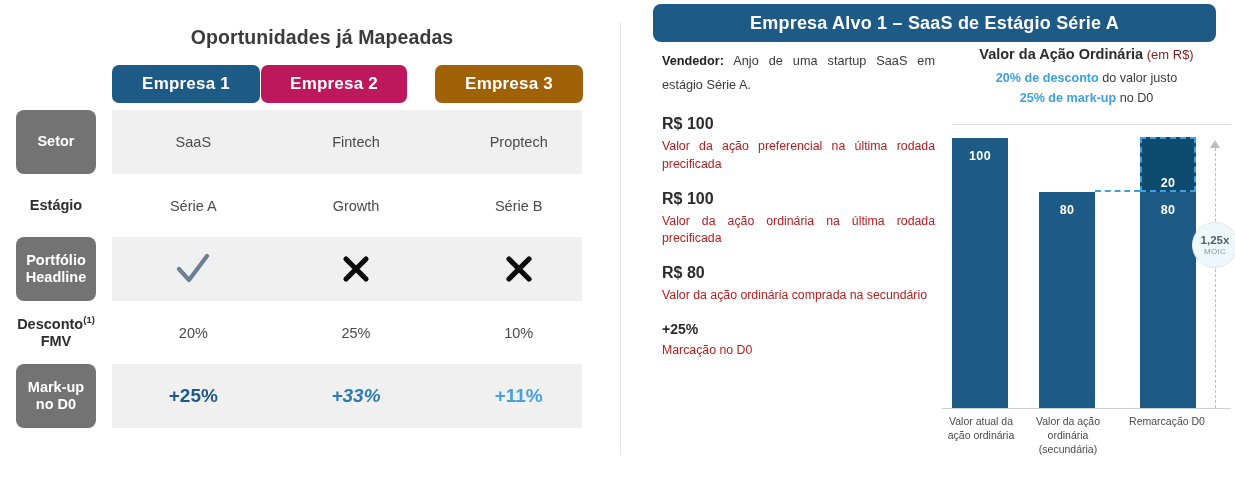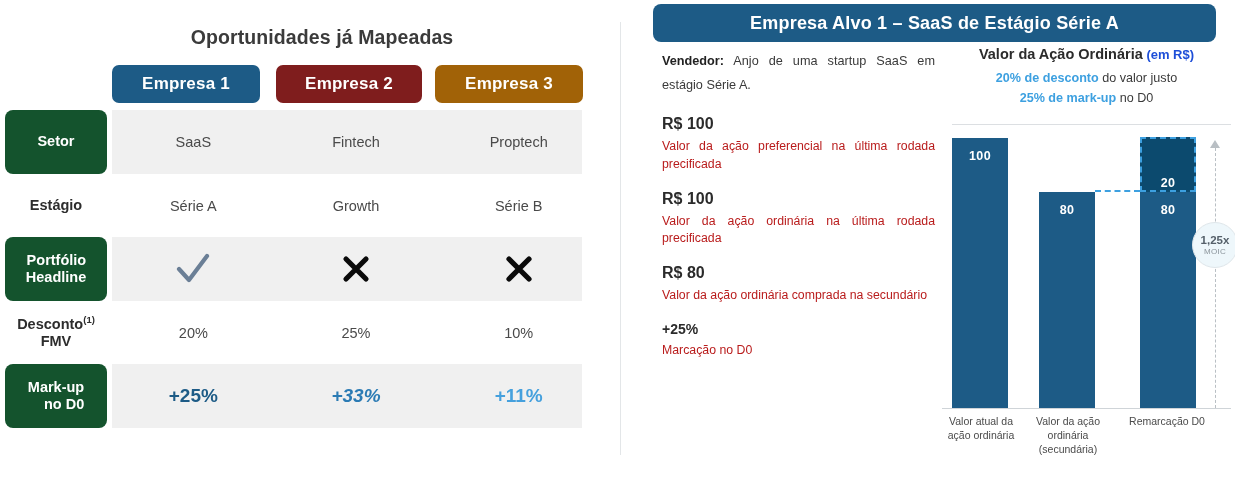--- a/index.html
+++ b/index.html
@@ -32,45 +32,45 @@
   
   .tabs { position: absolute; left: 0; top: 65px; width: 600px; height: 38px; }
   .tab {
     position: absolute; top: 0; height: 38px;
     border-radius: 7px;
     display: flex; align-items: center; justify-content: center;
     color: #ffffff; font-size: 17px; font-weight: bold;
     letter-spacing: .2px;
   }
   .tab.t1 { left: 112px; width: 148px; background: #1d5b86; }
-  .tab.t2 { left: 276px; width: 146px; background: #7f1d1d; }
+  .tab.t2 { left: 261px; width: 146px; background: #be185d; }
   .tab.t3 { left: 435px; width: 148px; background: #a16207; }
 
   
   .table { position: absolute; left: 0; top: 110px; width: 600px; }
   .row { position: relative; width: 600px; display: flex; align-items: stretch; }
   .row.h64  { height: 64px; }
   .row.h63  { height: 63px; }
   .row-band {
     position: absolute; left: 112px; top: 0; width: 470px; height: 100%;
     background: #f0f0f0;
   }
   .row.alt .row-band { background: transparent; }
 
   .row-label-cell {
     position: relative; z-index: 2;
     width: 112px; display: flex; align-items: center; justify-content: center;
   }
   .chip {
-    width: 102px; height: 100%;
+    width: 80px; height: 100%;
     border-radius: 8px;
-    background: #14532d;
+    background: #737373;
     color: #ffffff;
     display: flex; align-items: center; justify-content: center;
-    text-align: right;
+    text-align: center;
     font-size: 14.5px; font-weight: bold; line-height: 1.18;
   }
   .plainlabel {
     width: 98px; text-align: center;
     color: #2d2d2d; font-size: 14.5px; font-weight: bold; line-height: 1.18;
   }
   .plainlabel sup { font-size: 9.5px; vertical-align: super; }
 
   .cells {
     position: relative; z-index: 2;
@@ -120,21 +120,21 @@
     line-height: 1.45; text-align: justify;
   }
   .info-desc.nojust { text-align: left; }
 
   
   .chart-col { position: absolute; left: 318px; top: 46px; width: 297px; height: 420px; }
   .chart-title {
     text-align: center; font-size: 14.5px; color: #2b2b2b; margin-bottom: 7px;
   }
   .chart-title b { font-weight: bold; }
-  .chart-title span.light { font-size: 13px; color: #1d4ed8; font-weight: bold; }
+  .chart-title span.light { font-size: 13px; color: #7f1d1d; font-weight: normal; }
   .chart-sub {
     text-align: center; font-size: 12.6px; color: #3a3a3a; line-height: 1.55;
   }
   .chart-sub b { color: #3da0e0; font-weight: bold; }
 
   .plot {
     position: absolute; left: 0; top: 78px;
     width: 297px; height: 285px;
   }
   .axis-line {

